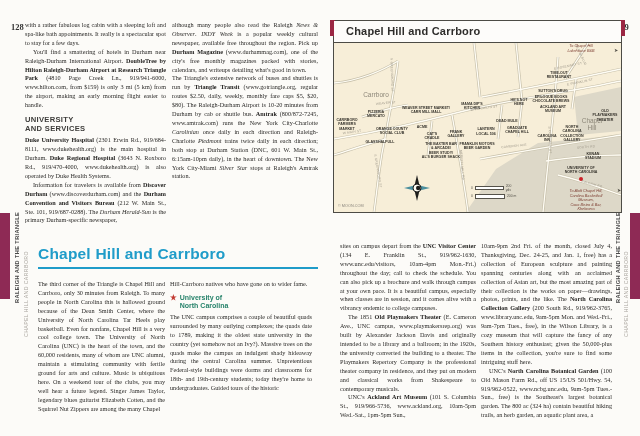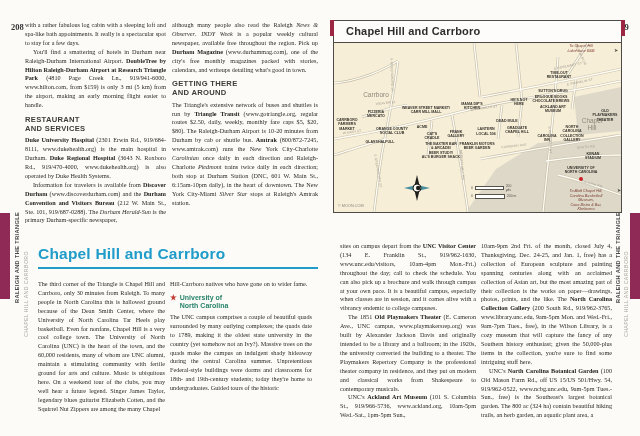--- a/index.html
+++ b/index.html
@@ -56,37 +56,35 @@
   #scale{position:absolute;left:137px;top:141px;width:46px;font:3.4px "Liberation Sans",sans-serif;color:#55524a;}
   #scale .row{display:flex;align-items:center;gap:2px;margin-bottom:2px;}
   #scale .bar{width:28px;height:2.5px;border:.5px solid #55524a;background:#fff;}
   #compass{position:absolute;left:70px;top:132px;}
 </style>
 </head>
 <body>
 
 <div id="spread">
 
-  <div class="pagenum" style="left:11px;top:22px;">208</div>
+  <div class="pagenum" style="left:11px;top:22px;">128</div>
   <div class="tab" style="left:0;top:213px;"></div>
   <div class="vtext vtitle" style="left:14px;top:213px;height:90px;">RALEIGH AND THE TRIANGLE</div>
   <div class="vtext vsub" style="left:23px;top:213px;height:124px;">CHAPEL HILL AND CARRBORO</div>
 
   <div class="col" style="left:25px;top:21px;width:141px;height:231px;">
       <p><span>with a rather fabulous log cabin with a sleeping loft and spa-like bath appointments. It really is a spectacular spot to stay for a few days.</span></p>
       <p class="ind"><span>You'll find a smattering of hotels in Durham near Raleigh-Durham International Airport. </span><span class="b">DoubleTree by Hilton Raleigh-Durham Airport at Research Triangle Park</span><span> (4810 Page Creek Ln., 919/941-6000, www.hilton.com, from $159) is only 3 mi (5 km) from the airport, making an early morning flight easier to handle.</span></p>
-      <h3 class="h2">RESTAURANT
+      <h3 class="h2">UNIVERSITY
 AND SERVICES</h3>
       <p><span class="b">Duke University Hospital</span><span> (2301 Erwin Rd., 919/684-8111, www.dukehealth.org) is the main hospital in Durham. </span><span class="b">Duke Regional Hospital</span><span> (3643 N. Roxboro Rd., 919/470-4000, www.dukehealth.org) is also operated by Duke Health Systems.</span></p>
       <p class="ind"><span>Information for travelers is available from </span><span class="b">Discover Durham</span><span> (www.discoverdurham.com) and the </span><span class="b">Durham Convention and Visitors Bureau</span><span> (212 W. Main St., Ste. 101, 919/687-0288). The </span><span class="i">Durham Herald-Sun</span><span> is the primary Durham-specific newspaper,</span></p>
     </div>
   <div class="col" style="left:172px;top:21px;width:146px;height:231px;">
       <p><span>although many people also read the Raleigh </span><span class="i">News &amp; Observer</span><span>. </span><span class="i">INDY Week</span><span> is a popular weekly cultural newspaper, available free throughout the region. Pick up </span><span class="b">Durham Magazine</span><span> (www.durhammag.com), one of the city's free monthly magazines packed with stories, calendars, and writeups detailing what's good in town.</span></p>
-      <h3 class="h2">GETTING THERE
-AND AROUND</h3>
       <p><span>The Triangle's extensive network of buses and shuttles is run by </span><span class="b">Triangle Transit</span><span> (www.gotriangle.org, regular routes $2.50, daily, weekly, monthly fare caps $5, $20, $80). The Raleigh-Durham Airport is 10-20 minutes from Durham by cab or shuttle bus. </span><span class="b">Amtrak</span><span> (800/872-7245, www.amtrak.com) runs the New York City-Charlotte </span><span class="i">Carolinian</span><span> once daily in each direction and Raleigh-Charlotte </span><span class="i">Piedmont</span><span> trains twice daily in each direction; both stop at Durham Station (DNC, 601 W. Main St., 6:15am-10pm daily), in the heart of downtown. The New York City-Miami </span><span class="i">Silver Star</span><span> stops at Raleigh's Amtrak station.</span></p>
     </div>
 
   <div id="chapter">
     <span class="t">Chapel Hill and Carrboro</span>
   </div>
 
   <div class="col" style="left:38px;top:280px;width:127px;height:153px;">
       <p><span>The third corner of the Triangle is Chapel Hill and Carrboro, only 30 minutes from Raleigh. To many people in North Carolina this is hallowed ground because of the Dean Smith Center, where the University of North Carolina Tar Heels play basketball. Even for nonfans, Chapel Hill is a very cool college town. The University of North Carolina (UNC) is the heart of the town, and the 60,000 residents, many of whom are UNC alumni, maintain a stimulating community with fertile ground for arts and culture. Music is ubiquitous here. On a weekend tour of the clubs, you may well hear a future legend. Singer James Taylor, legendary blues guitarist Elizabeth Cotten, and the Squirrel Nut Zippers are among the many Chapel</span></p>
     </div>

